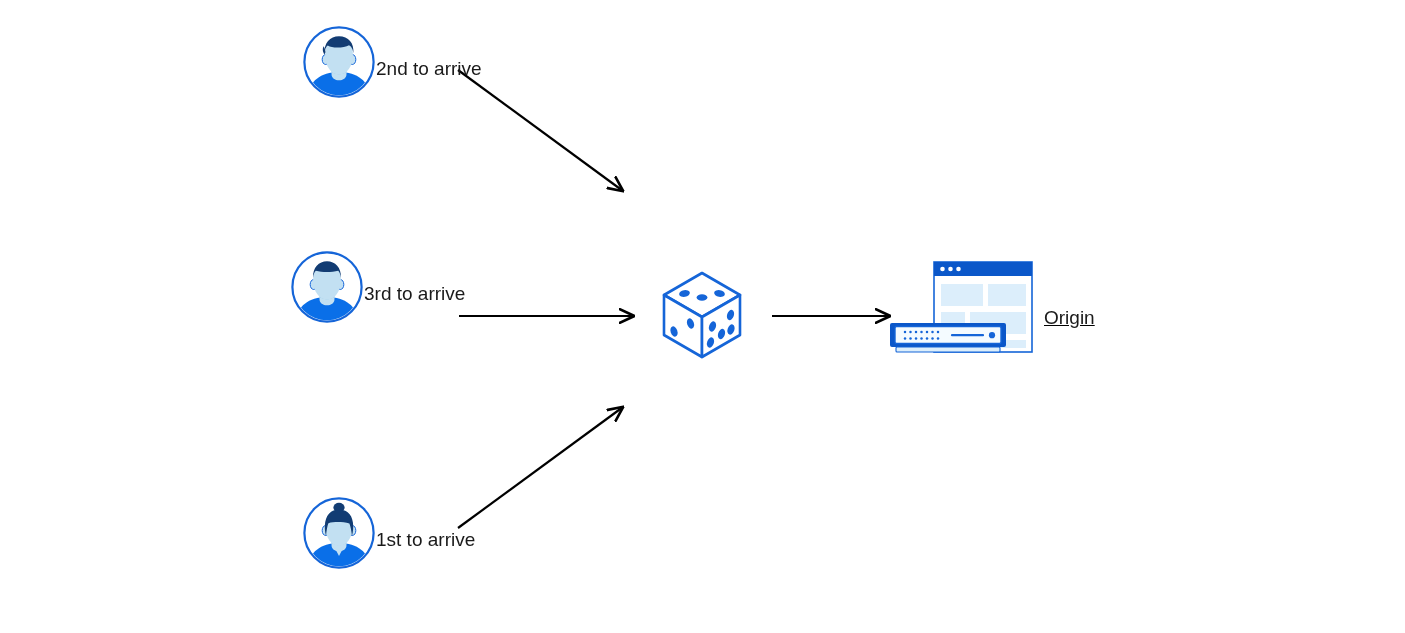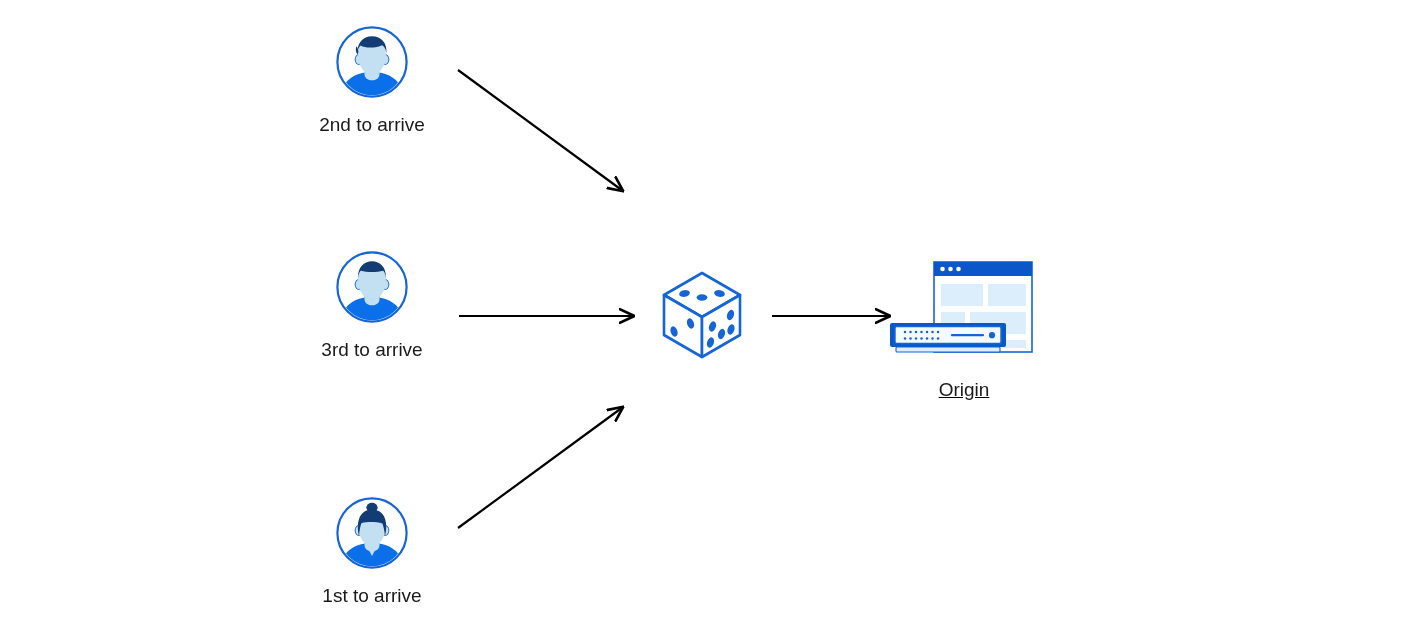--- a/index.html
+++ b/index.html
@@ -13,21 +13,21 @@
   #canvas {
     position: relative;
     width: 1405px;
     height: 633px;
     background: #ffffff;
     overflow: hidden;
   }
   .node {
     position: absolute;
     display: flex;
-    flex-direction: column;
+    flex-direction: row;
     align-items: center;
   }
   .node-label {
     font-family: "Liberation Sans", sans-serif;
     font-size: 19px;
     color: #1a1a1a;
     line-height: 1.25;
     white-space: nowrap;
     text-align: center;
   }
@@ -89,21 +89,21 @@
           <path d="M37 12.5 c -10.6 0 -13.9 7.8 -13.9 17.6 c 0 11.4 6.2 19.6 13.9 19.6 s 13.9 -8.2 13.9 -19.6 c 0 -9.8 -3.3 -17.6 -13.9 -17.6 Z" fill="#c2e0f2"></path>
 
           <path d="M22.6 28.5 c -0.9 -10.4 5.3 -17.2 14.4 -17.2 c 9.4 0 15.3 6.6 14.4 17.2 c -0.6 -4.9 -2.3 -7.3 -4.4 -8.3 c -4.6 2.6 -16 3.6 -21.3 0.4 c -2 1.3 -2.7 4.1 -3.1 7.9 Z" fill="#123c73"></path>
           <path d="M22.4 29.4 c -1.8 -2.4 -2.2 -6.5 -0.6 -8.1 c 1 2.3 1.6 4.4 1.6 6.3 Z" fill="#123c73"></path>
         </g>
       </svg>
     </span>
     <div class="node-label">2nd to arrive</div>
   </div>
 
-  <div class="node avatar-node" style="left:302px; top:250px; width:140px;">
+  <div class="node avatar-node" style="left:290px; top:250px; width:140px;">
     <span class="icon-box">
       <svg width="74" height="74" viewBox="0 0 74 74">
         <clipPath id="clipB">
             <circle cx="37" cy="37" r="33.2"></circle>
           </clipPath>
         <circle cx="37" cy="37" r="34.6" fill="#ffffff" stroke="#1565d8" stroke-width="2.2"></circle>
         <g clip-path="url(#clipB)">
           <path d="M37 47 C 15 47 5 60 3 78 L 71 78 C 69 60 59 47 37 47 Z" fill="#0a6fe8"></path>
           <path d="M29.5 37 h15 v12 c0 4 -3.4 6.3 -7.5 6.3 S29.5 53 29.5 49 Z" fill="#c2e0f2"></path>
           <path d="M29.6 46.6 q7.4 4.6 14.8 0" fill="none" stroke="#8fc4e6" stroke-width="1.1"></path>

